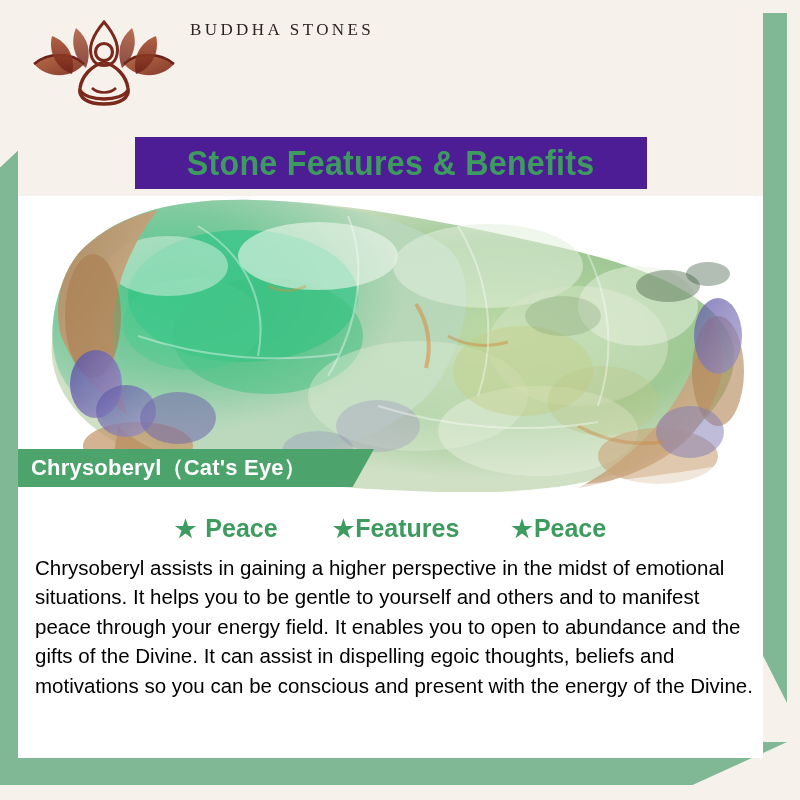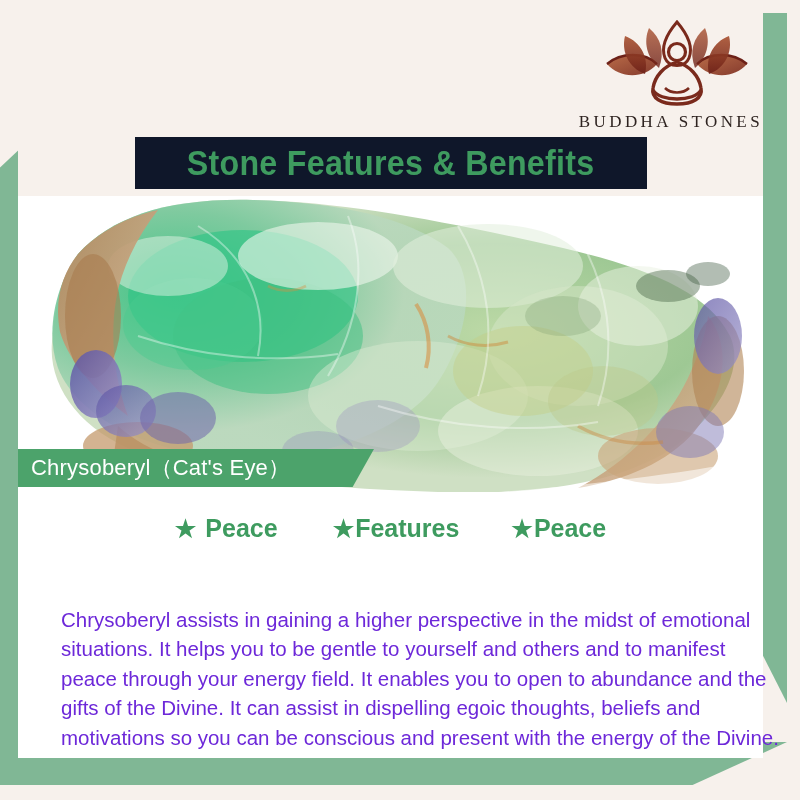--- a/index.html
+++ b/index.html
@@ -34,31 +34,31 @@
     background:#ffffff;
   }
 
   
   .header{
     position:absolute;left:18px;top:0;width:745px;height:198px;
     background:#f7f1ec;
   }
   .logo-wrap{
     position:absolute;left:0;right:0;top:18px;
-    display:flex;flex-direction:column;align-items:flex-end;
+    display:flex;flex-direction:row;align-items:flex-start;
   }
   .lotus{display:block;}
   .brand{
     margin-top:2px;
     font-family:"Liberation Serif", serif;
     font-size:17px;letter-spacing:3.4px;color:#2e2320;font-weight:400;
   }
   .title-panel{
     position:absolute;left:117px;top:137px;width:512px;height:52px;
-    background:#0f172a;
+    background:#4c1d95;
     display:flex;align-items:center;justify-content:center;
   }
   .title{
     font-family:"Liberation Sans Narrow","Liberation Sans", sans-serif;
     font-weight:bold;font-size:35px;color:#3e9b5f;
     letter-spacing:.3px;transform:scaleX(.92);transform-origin:center;
     white-space:nowrap;
   }
 
   
@@ -69,21 +69,21 @@
   .photo svg{display:block;width:100%;height:100%;}
 
   
   .name-banner{
     position:absolute;left:18px;top:449px;width:356px;height:38px;
     background:#4ca36b;
     clip-path:polygon(0 0,100% 0,94% 100%,0 100%);
     display:flex;align-items:center;
   }
   .name-text{
-    color:#ffffff;font-size:22px;font-weight:normal;
+    color:#ffffff;font-size:22px;font-weight:bold;
     padding-left:13px;letter-spacing:.2px;white-space:nowrap;
     font-family:"Liberation Sans", sans-serif;
   }
 
   
   .benefits{
     position:absolute;left:18px;top:514px;width:745px;
     display:flex;justify-content:center;align-items:center;
   }
   .benefit{
@@ -93,25 +93,24 @@
     white-space:nowrap;
   }
   .benefit .star{font-size:24px;line-height:1;}
   .benefit.gap .star{margin-right:9px;}
   .benefit.tight .star{margin-right:1px;}
   .sp1{width:55px;}
   .sp2{width:52px;}
 
   
   .body-copy{
-    position:absolute;left:35px;top:584px;width:718px;
+    position:absolute;left:35px;top:532px;width:718px;
     font-family:"Liberation Sans Narrow","Liberation Sans", sans-serif;
-    font-size:20.5px;line-height:29.5px;color:#6d28d9;
+    font-size:20.5px;line-height:29.5px;color:#000000;
     text-align:left;
-    margin-left:26px;
   }
 </style>
 </head>
 <body>
 
 <div class="card">
 
   <div class="frame-right"></div>
   <div class="frame-left"></div>
   <div class="frame-bottom"></div>

